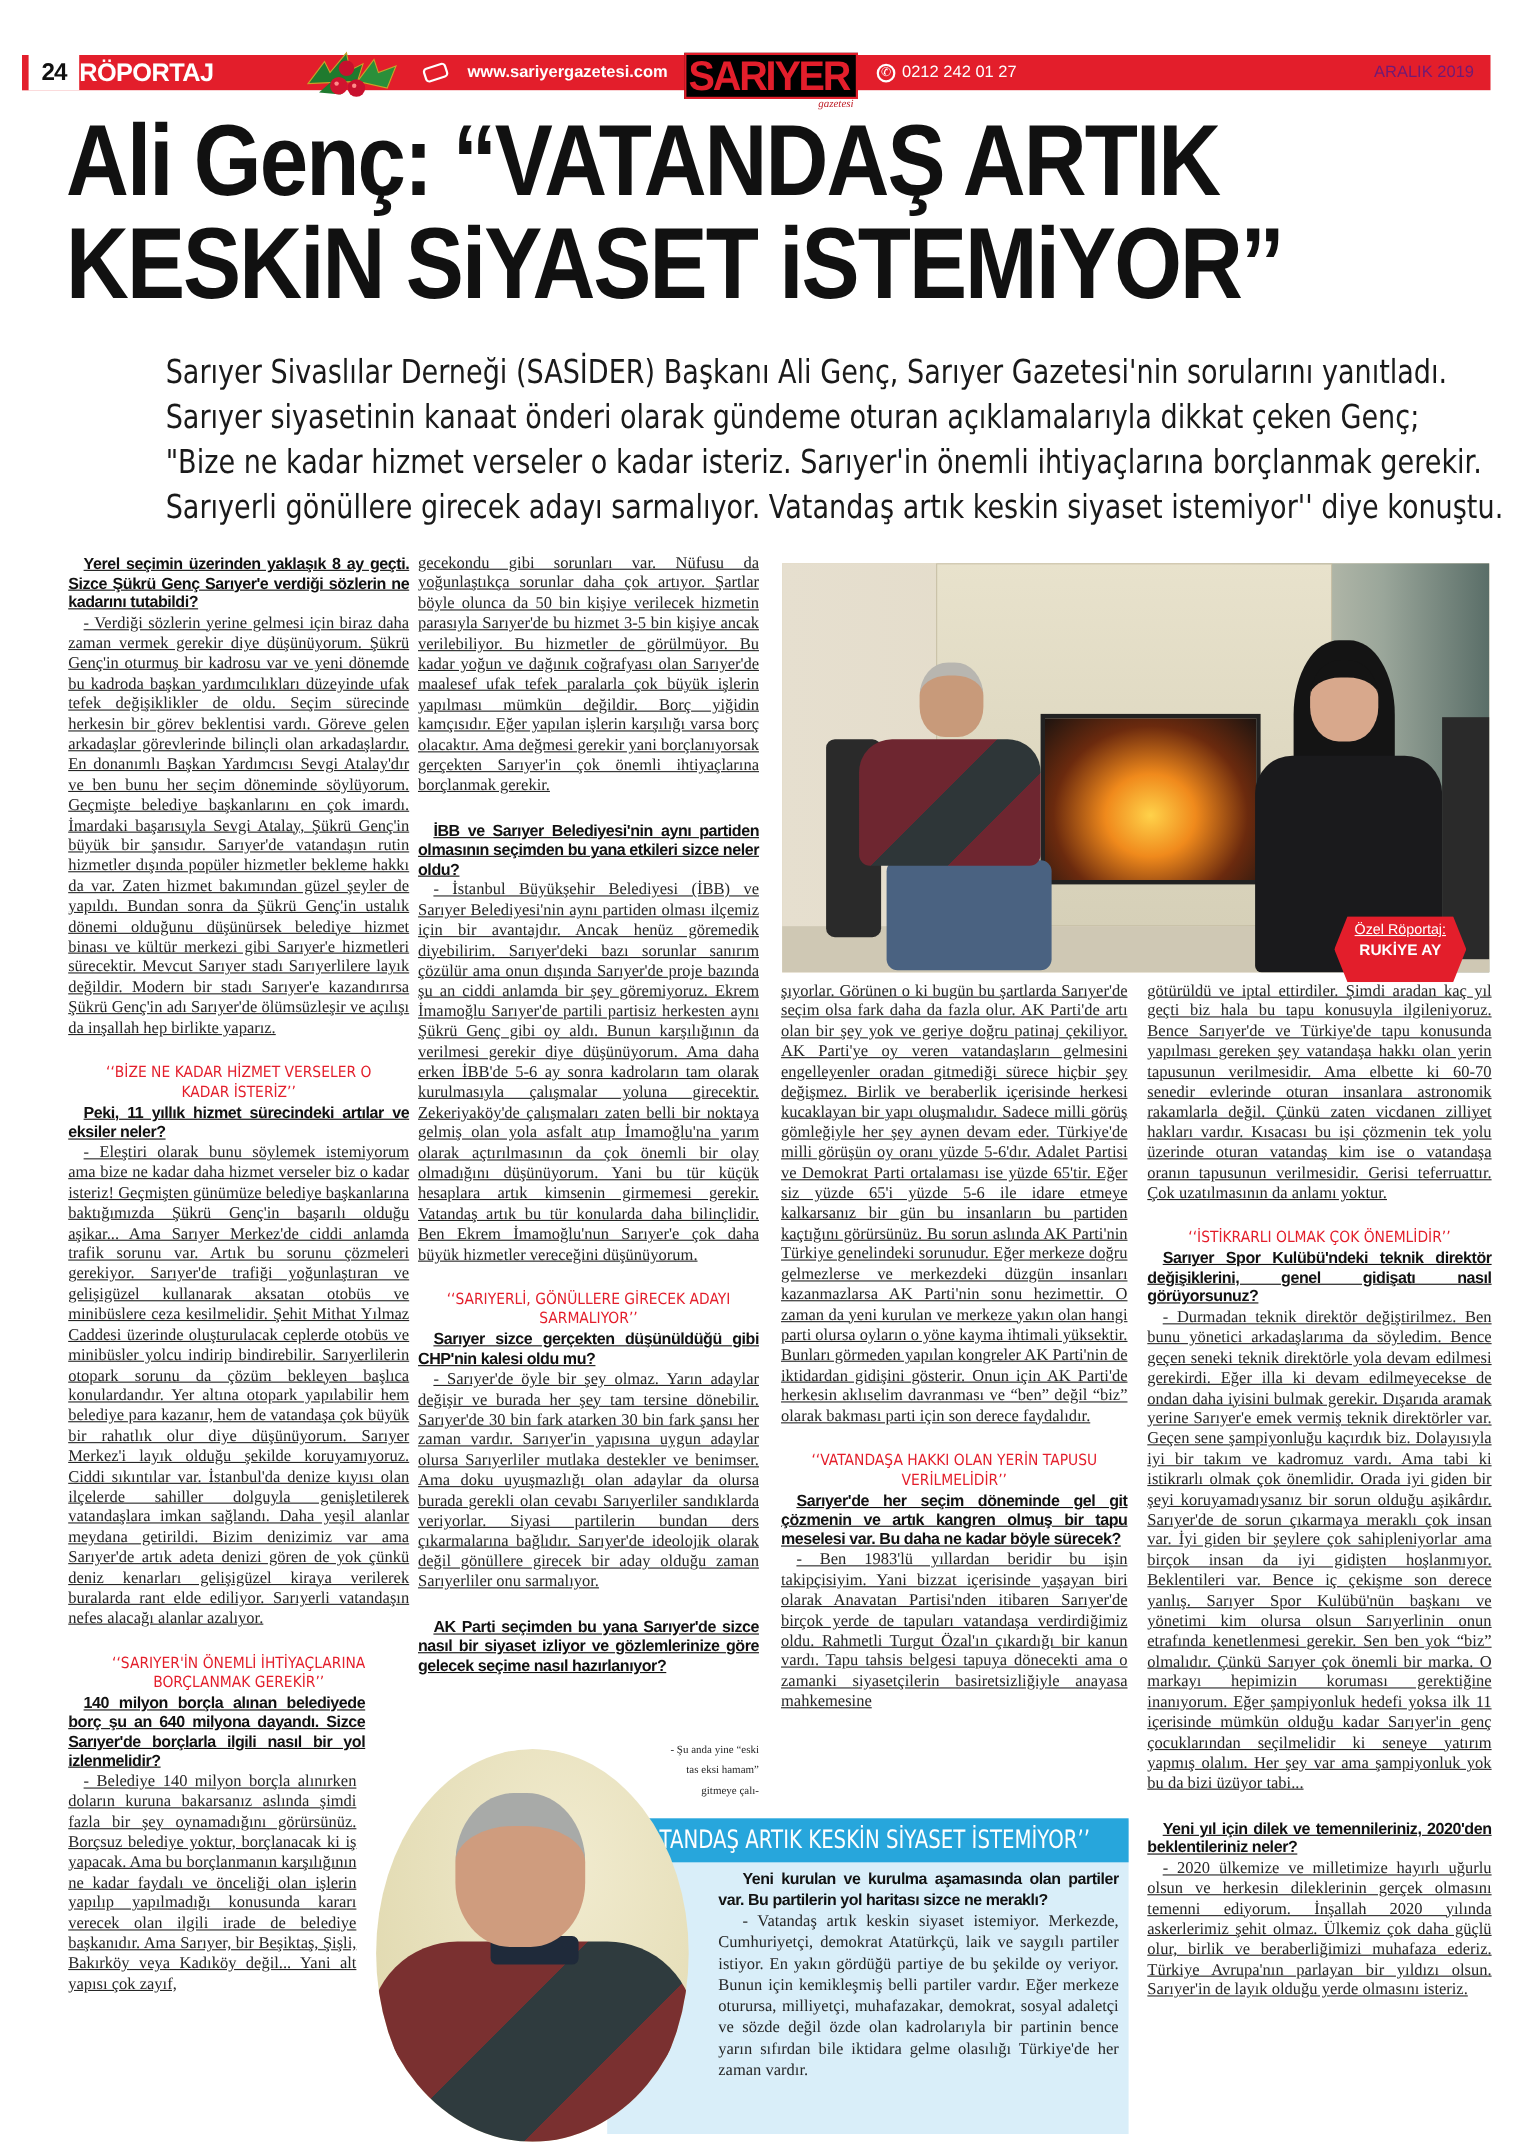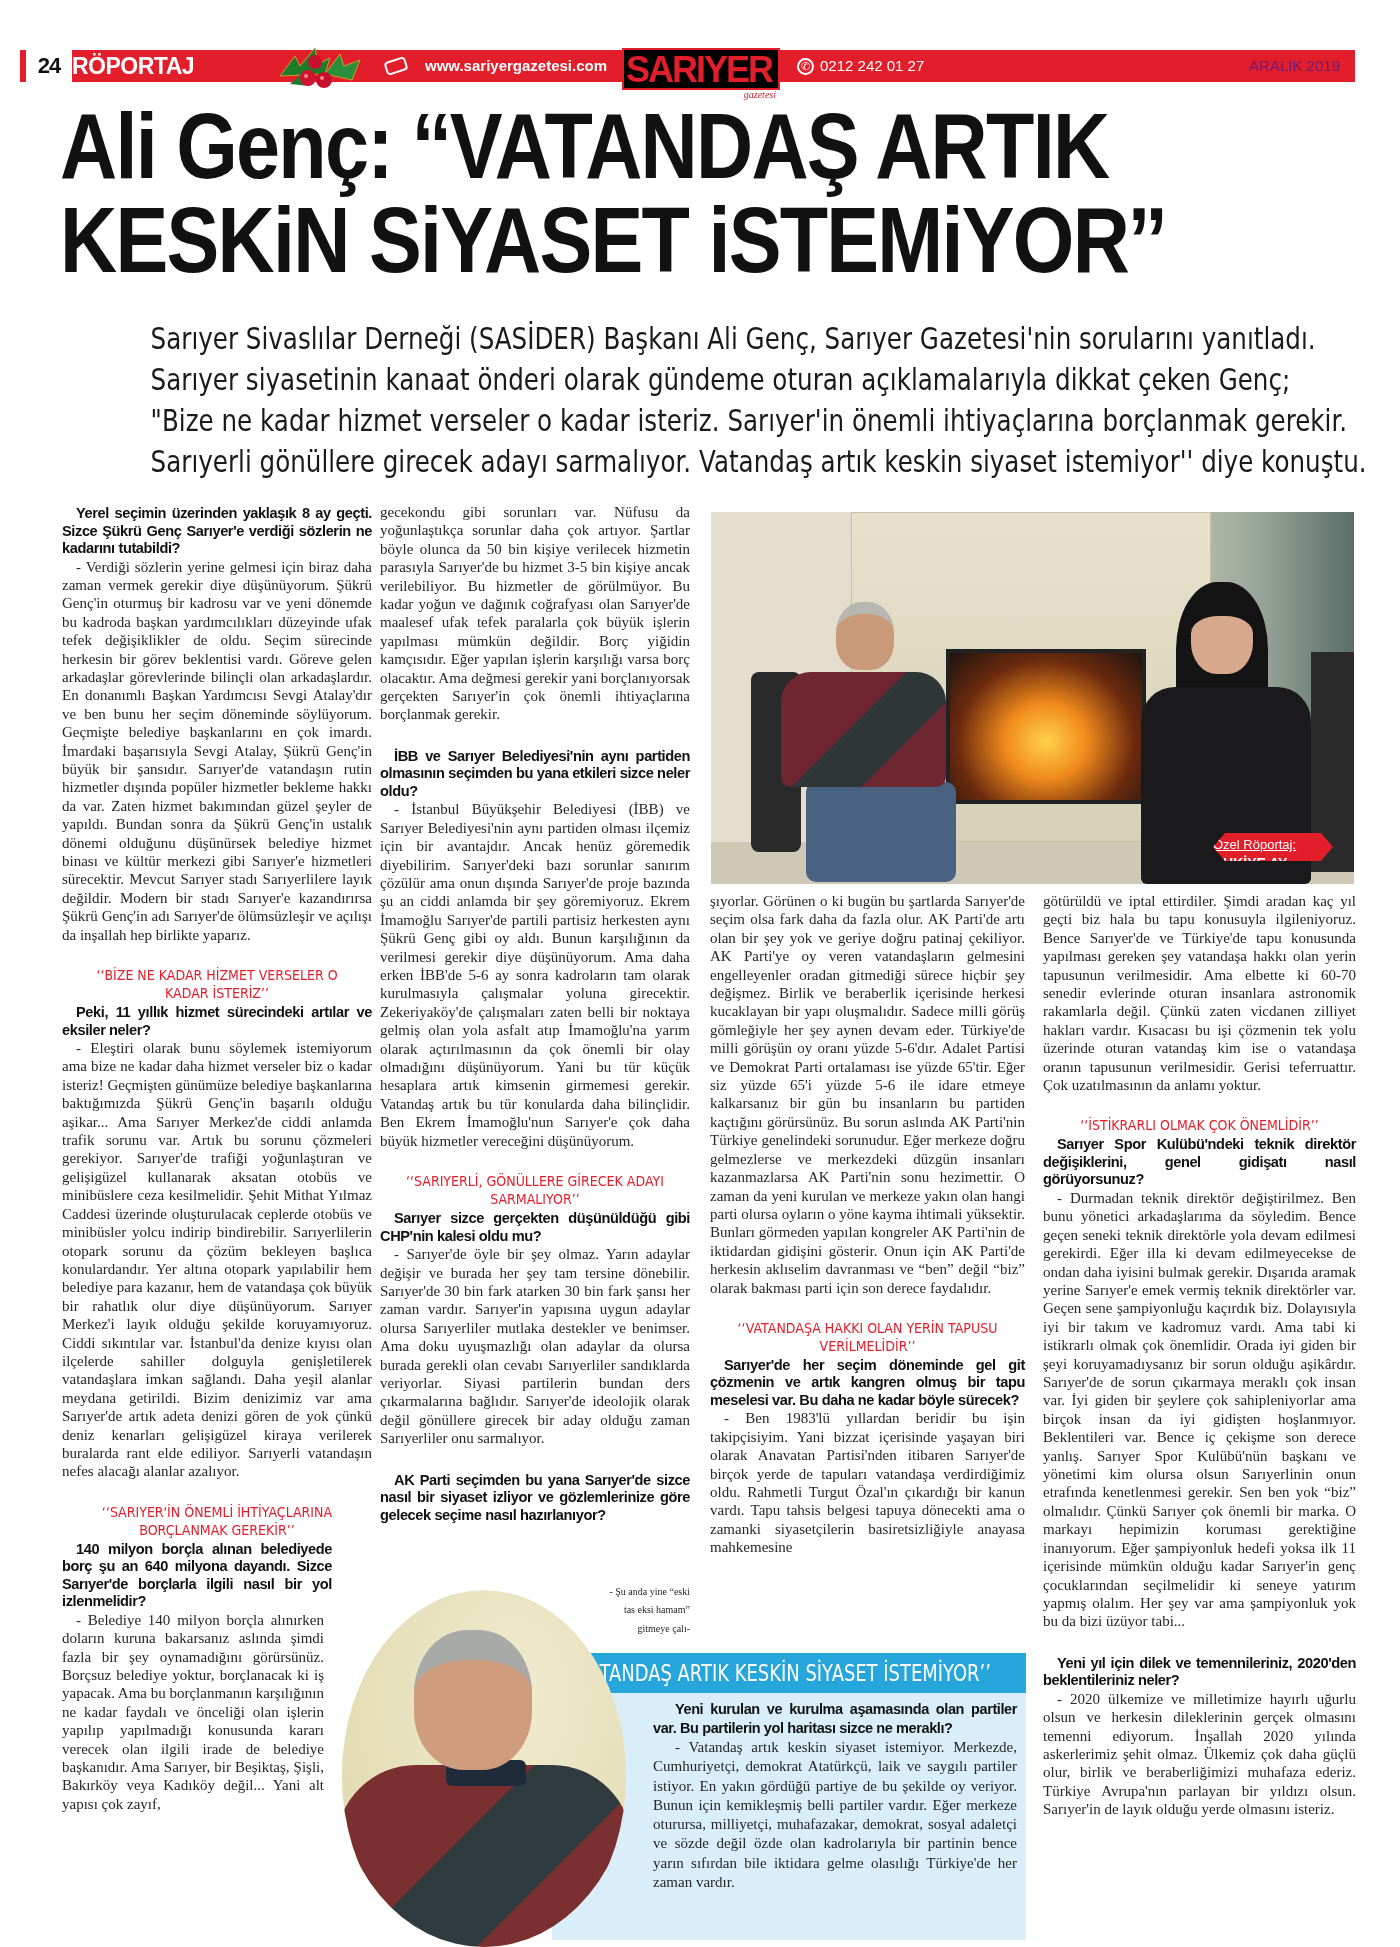--- a/index.html
+++ b/index.html
@@ -23,21 +23,21 @@
   
   .headline { position: absolute; left: 60px; top: 100px; width: 1300px; font-family: "Liberation Sans", sans-serif; font-weight: bold; font-size: 92px; line-height: 92px; color: #111; letter-spacing: -2px; transform: scaleX(0.86); transform-origin: left top; white-space: nowrap; }
   .headline .l2 { display: block; margin-top: 2px; }
 
   
   .deck { position: absolute; left: 30px; top: 318px; width: 1340px; text-align: center; font-family: "DejaVu Sans", sans-serif; font-size: 30px; line-height: 41px; color: #1a1a1a; transform: scaleX(0.82); transform-origin: center top; }
   .deck div { white-space: nowrap; }
 
   
   .col { position: absolute; font-family: "Liberation Serif", serif; font-size: 15px; line-height: 18.4px; color: #262626; text-align: justify; hyphens: manual; }
-  .col p { text-indent: 14px; margin-bottom: 0; }
+  .col p { text-indent: 14px; margin-bottom: 0; text-decoration: underline; }
   .col .q { font-family: "Liberation Sans", sans-serif; font-weight: bold; font-size: 14.6px; line-height: 17.5px; color: #111; text-indent: 14px; letter-spacing: -0.4px; margin-top: 2px; }
   .col .sub { font-family: "DejaVu Sans", sans-serif; color: #e31e2b; text-align: center; font-size: 14px; line-height: 18px; margin-top: 22px; margin-bottom: 2px; transform: scaleX(0.9); }
   .col .gap { height: 22px; }
   .c1 { left: 62px; top: 503px; width: 310px; }
   .c2 { left: 380px; top: 503px; width: 310px; }
   .c3 { left: 710px; top: 892px; width: 315px; }
   .c4 { left: 1043px; top: 892px; width: 313px; }
 
   
   .photo-main { position: absolute; left: 711px; top: 512px; width: 643px; height: 372px; overflow: hidden; background: #ddd2b8; }
@@ -48,21 +48,21 @@
   .pm-man { position: absolute; left: 50px; top: 90px; width: 200px; height: 282px; }
   .pm-man .head { position: absolute; left: 75px; top: 0; width: 58px; height: 68px; background: #c89a7a; border-radius: 45% 45% 40% 40%; border-top: 12px solid #b8b6b0; }
   .pm-man .body { position: absolute; left: 20px; top: 70px; width: 165px; height: 115px; background: linear-gradient(135deg, #6e2630 0%, #6e2630 45%, #2e3638 45%, #2e3638 70%, #6e2630 70%); border-radius: 30px 30px 10px 10px; }
   .pm-man .legs { position: absolute; left: 45px; top: 180px; width: 150px; height: 100px; background: #4a6281; border-radius: 10px; }
   .pm-woman { position: absolute; left: 410px; top: 70px; width: 200px; height: 302px; }
   .pm-woman .hair { position: absolute; left: 55px; top: 0; width: 92px; height: 150px; background: #141414; border-radius: 45% 45% 20% 20%; }
   .pm-woman .head { position: absolute; left: 70px; top: 18px; width: 62px; height: 74px; background: #d8a88c; border-radius: 45% 45% 42% 42%; border-top: 16px solid #141414; }
   .pm-woman .body { position: absolute; left: 20px; top: 105px; width: 170px; height: 197px; background: #1a1a1c; border-radius: 34px 34px 6px 6px; }
   .pm-chair-l { position: absolute; left: 40px; top: 160px; width: 50px; height: 180px; background: #2a2a2a; border-radius: 8px; }
   .pm-chair-r { position: absolute; left: 600px; top: 140px; width: 43px; height: 220px; background: #2a2a2a; }
-  .badge { position: absolute; left: 1213px; top: 833px; width: 120px; height: 28px; background: #e31e2b; clip-path: polygon(10% 0, 90% 0, 100% 50%, 90% 100%, 10% 100%, 0 50%); text-align: left; font-family: "Liberation Sans", sans-serif; color: #fff; }
+  .badge { position: absolute; left: 1213px; top: 833px; width: 120px; height: 60px; background: #e31e2b; clip-path: polygon(10% 0, 90% 0, 100% 50%, 90% 100%, 10% 100%, 0 50%); text-align: center; font-family: "Liberation Sans", sans-serif; color: #fff; }
   .badge .b1 { font-size: 13px; line-height: 18px; padding-top: 3px; text-decoration: underline; }
   .badge .b2 { font-size: 14px; font-weight: bold; line-height: 18px; }
 
   .photo-circle { position: absolute; left: 336px; top: 1590px; width: 296px; height: 357px; border-radius: 50% / 50%; overflow: hidden; background: radial-gradient(ellipse at 60% 30%, #f1ebcf, #ddd5a8); clip-path: ellipse(48% 52% at 50% 52%); }
   .pc-head { position: absolute; left: 78px; top: 40px; width: 118px; height: 140px; background: #cf9c7e; border-radius: 45% 45% 42% 42%; border-top: 30px solid #a8aaa8; }
   .pc-body { position: absolute; left: 0; top: 175px; width: 296px; height: 200px; background: linear-gradient(135deg, #7a3030 0%, #7a3030 40%, #2f3b3e 40%, #2f3b3e 65%, #7a3030 65%, #7a3030 80%, #2f3b3e 80%); border-radius: 80px 80px 0 0; }
   .pc-collar { position: absolute; left: 110px; top: 170px; width: 80px; height: 26px; background: #1f2a3a; border-radius: 6px; }
 
   
   .callout { position: absolute; left: 552px; top: 1655px; width: 474px; height: 285px; background: #d9eef9; }

